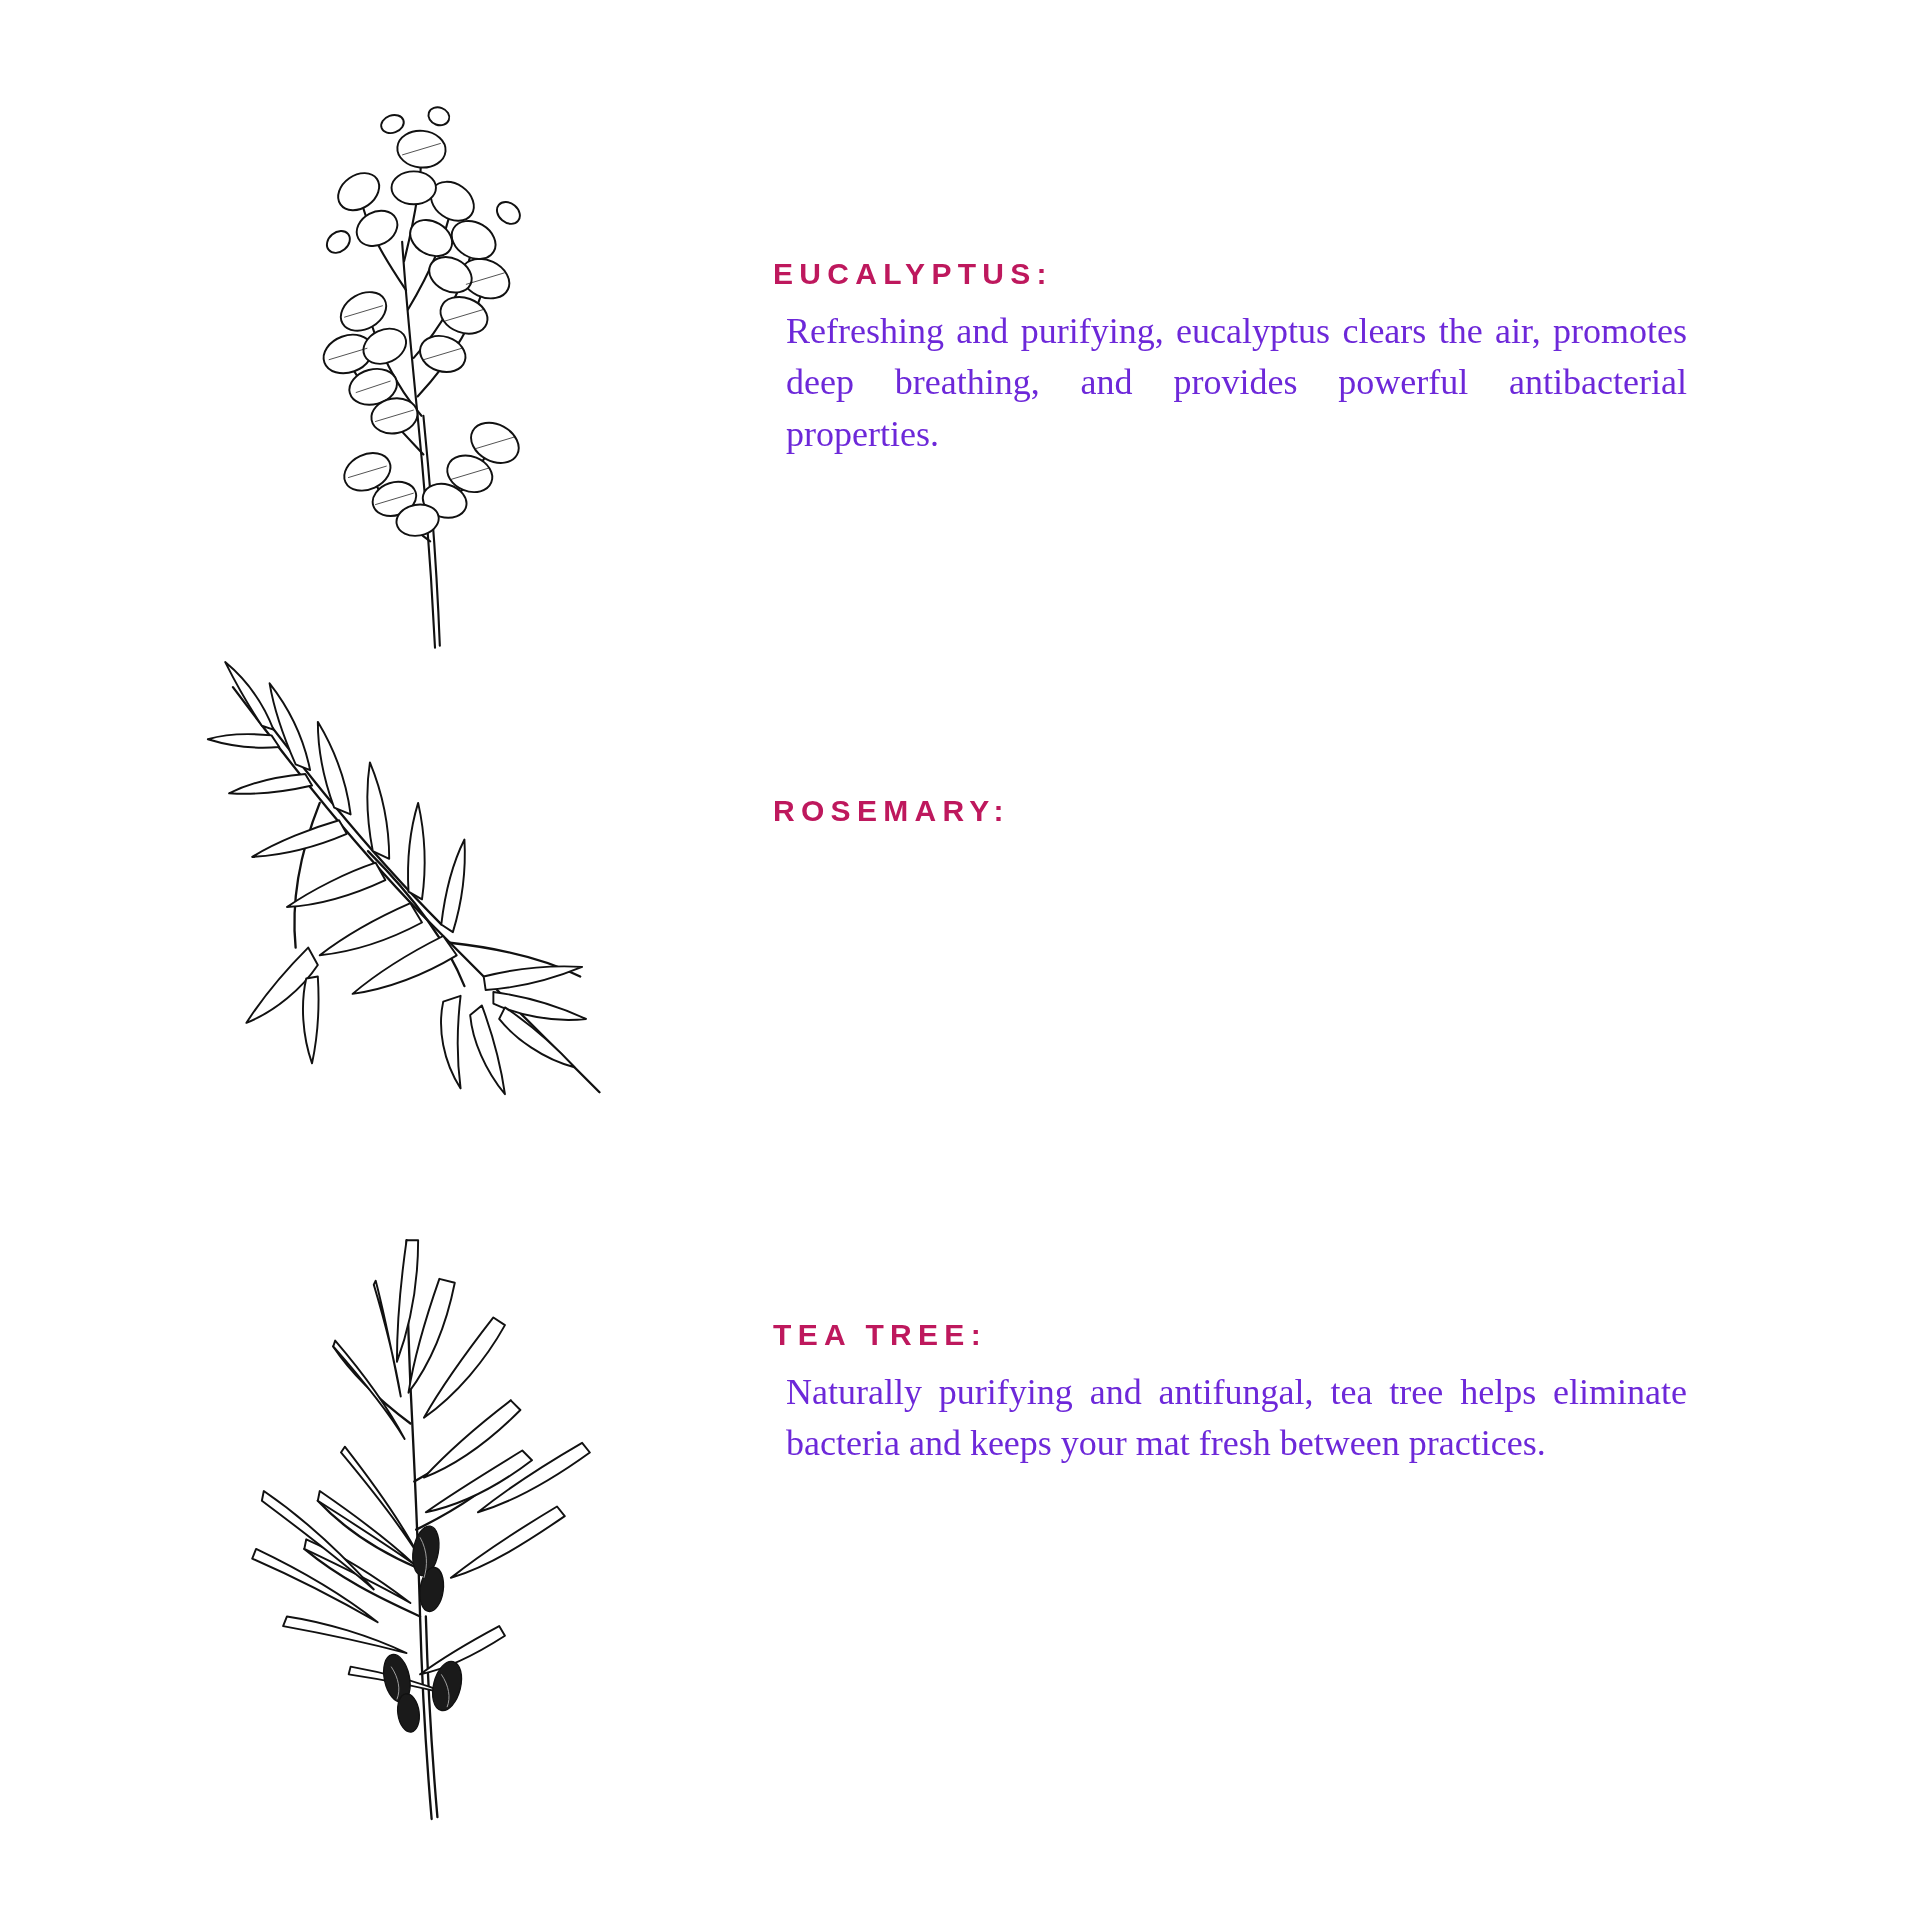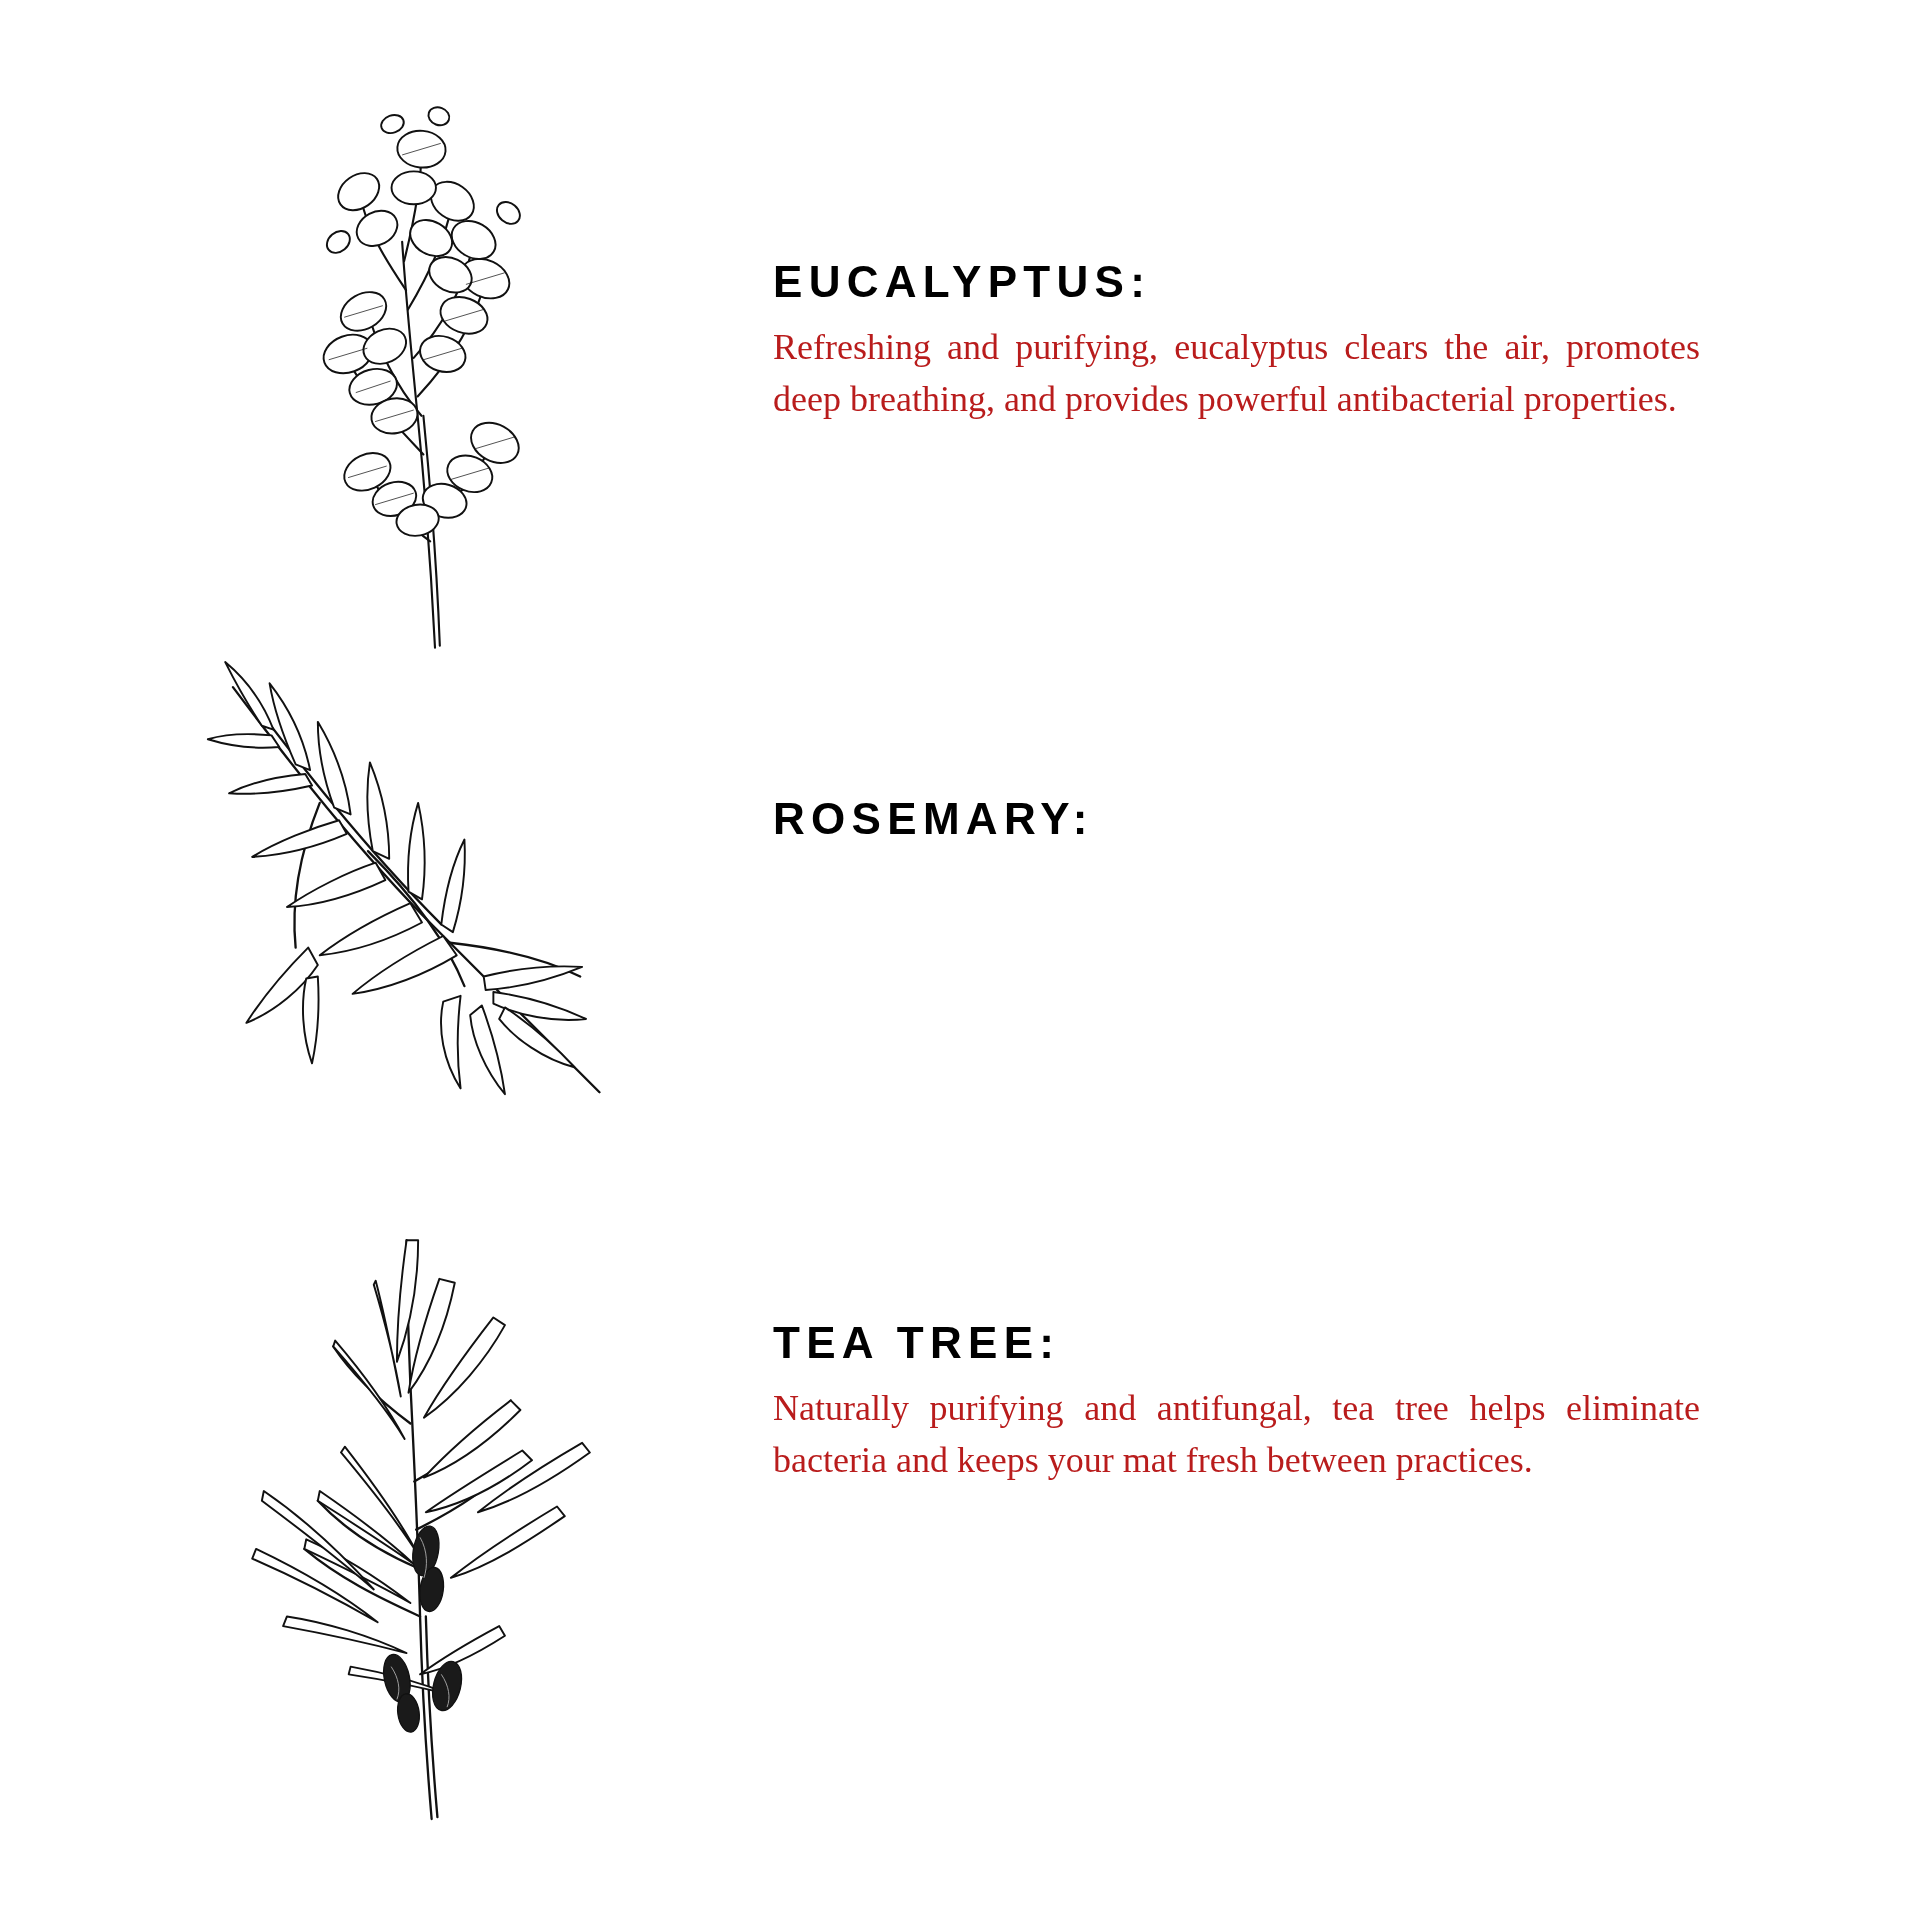--- a/index.html
+++ b/index.html
@@ -37,33 +37,33 @@
     justify-content: center;
     position: relative;
   }
   .text-cell {
     flex: 1 1 auto;
     padding-right: 135px;
   }
   .ingredient-title {
     font-family: "Liberation Sans", sans-serif;
     font-weight: 700;
-    font-size: 44px;
+    font-size: 30px;
     letter-spacing: 6.3px;
-    color: #000000;
+    color: #be185d;
     margin: 0 0 13.5px 0;
     line-height: 1.2;
   }
   .ingredient-body {
     font-family: "Liberation Serif", serif;
     font-size: 36px;
     line-height: 1.44;
-    color: #b91c1c;
+    color: #6d28d9;
     text-align: justify;
-    margin: 0;
+    margin: 13px;
     max-width: 966px;
   }
   
   #row-eucalyptus { top: 68px; }
   #row-rosemary   { top: 658px; }
   #row-teatree    { top: 1211px; }
 
   #row-eucalyptus .text-cell { padding-top: 188px; }
   #row-rosemary   .text-cell { padding-top: 135px; }
   #row-teatree    .text-cell { padding-top: 106px; }

